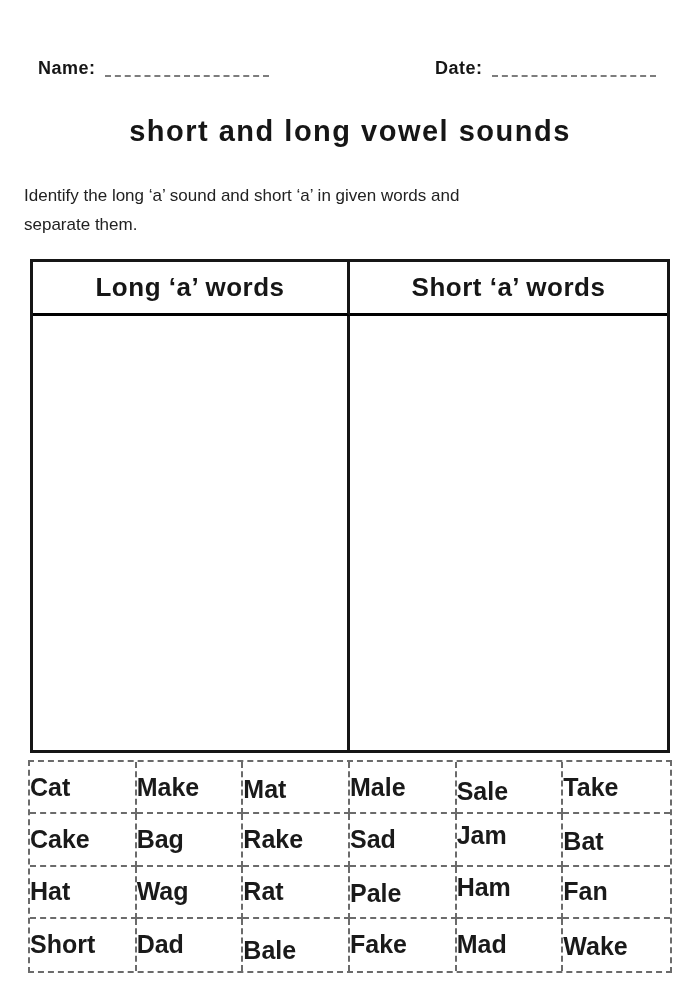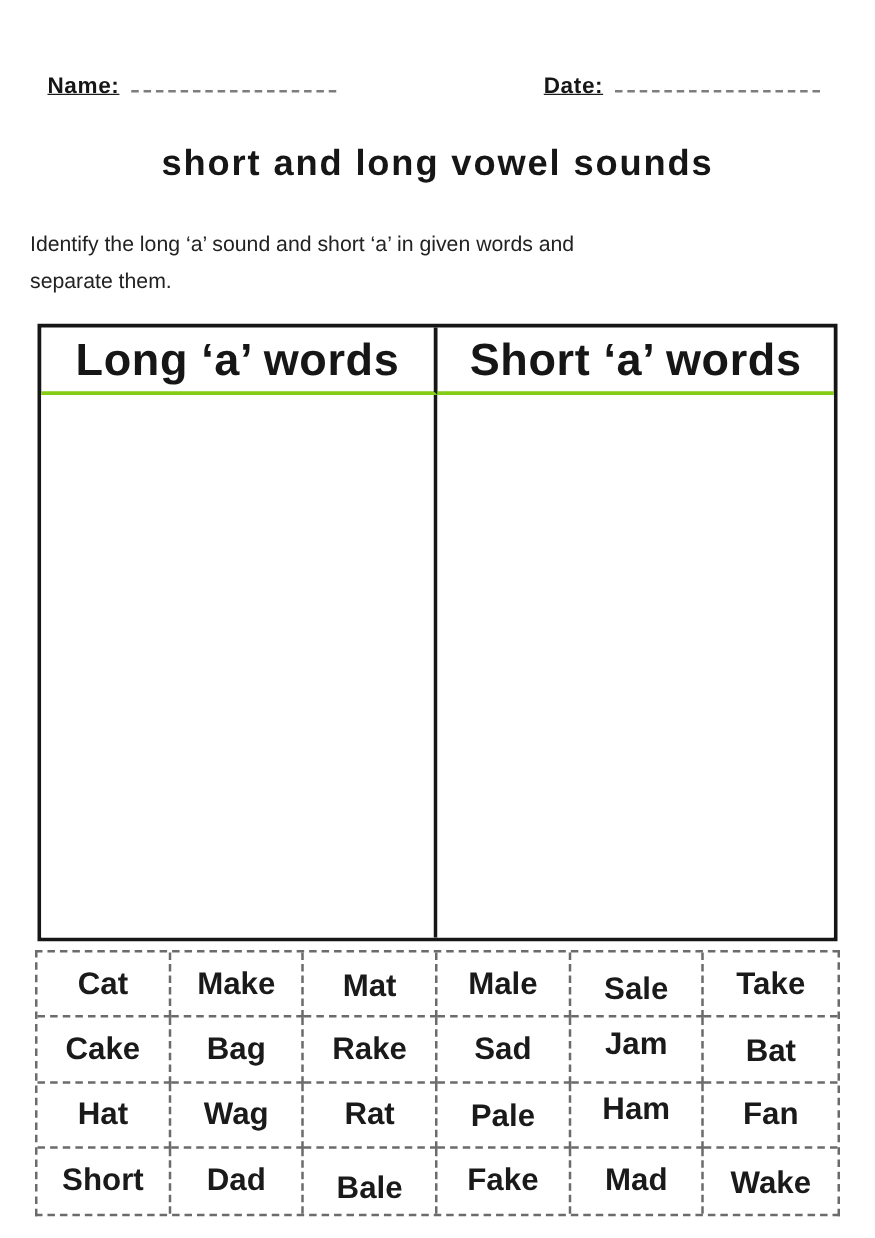--- a/index.html
+++ b/index.html
@@ -12,22 +12,21 @@
     font-family: "Liberation Sans", sans-serif;
     color: #1c1c1c;
     overflow: hidden;
   }
 
   
   .head-block {
     position: absolute;
     top: 58px;
     display: flex;
-    align-items: flex-start;
-    text-decoration: underline;
+    align-items: center;
   }
   .head-block.name { left: 38px; }
   .head-block.date { left: 435px; }
   .head-label {
     font-size: 18px;
     font-weight: 600;
     letter-spacing: 0.5px;
     color: #161616;
   }
   .fill-line {
@@ -73,24 +72,24 @@
     border: 3px solid #161616;
     display: grid;
     grid-template-columns: 1fr 1fr;
     grid-template-rows: 54px 1fr;
     background: #ffffff;
   }
   .sort-header {
     display: flex;
     align-items: center;
     justify-content: center;
-    font-size: 36px;
+    font-size: 26px;
     font-weight: 600;
     letter-spacing: 0.5px;
-    border-bottom: 3px solid #84cc16;
+    border-bottom: 3px solid #000000;
     color: #161616;
   }
   .sort-header.left { border-right: 3px solid #161616; }
   .sort-body.left  { border-right: 3px solid #161616; }
   .sort-body { background: #ffffff; }
 
   
   .word-grid {
     position: absolute;
     top: 760px;
@@ -98,21 +97,21 @@
     width: 644px;
     height: 213px;
     border: 2px dashed #6b6b6b;
     display: grid;
     grid-template-columns: repeat(6, 1fr);
     grid-template-rows: repeat(4, 1fr);
   }
   .word-cell {
     display: flex;
     align-items: center;
-    justify-content: center;
+    justify-content: flex-start;
     border-right: 2px dashed #6b6b6b;
     border-bottom: 2px dashed #6b6b6b;
     font-size: 25px;
     font-weight: 600;
     color: #1a1a1a;
   }
   .word-cell:nth-child(6n) { border-right: none; }
   .word-cell:nth-child(n+19) { border-bottom: none; }
   .dy2 { transform: translateY(2px); }
   .dy3 { transform: translateY(4px); }

